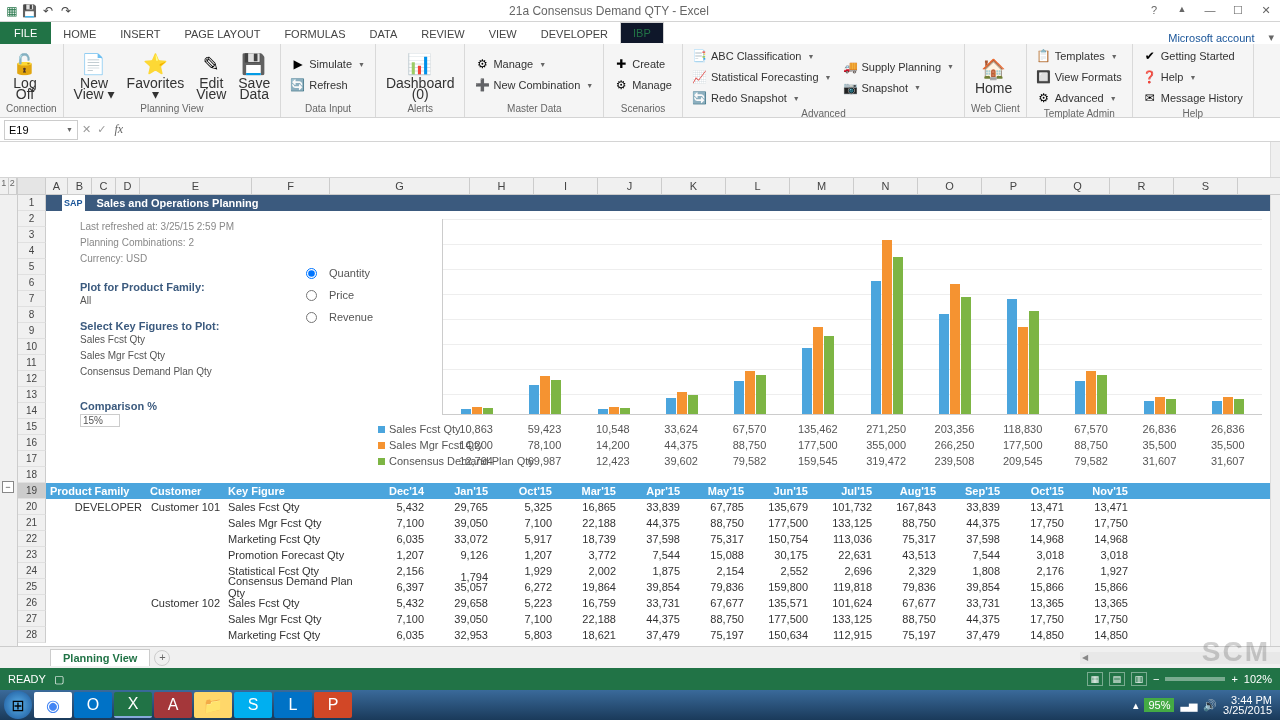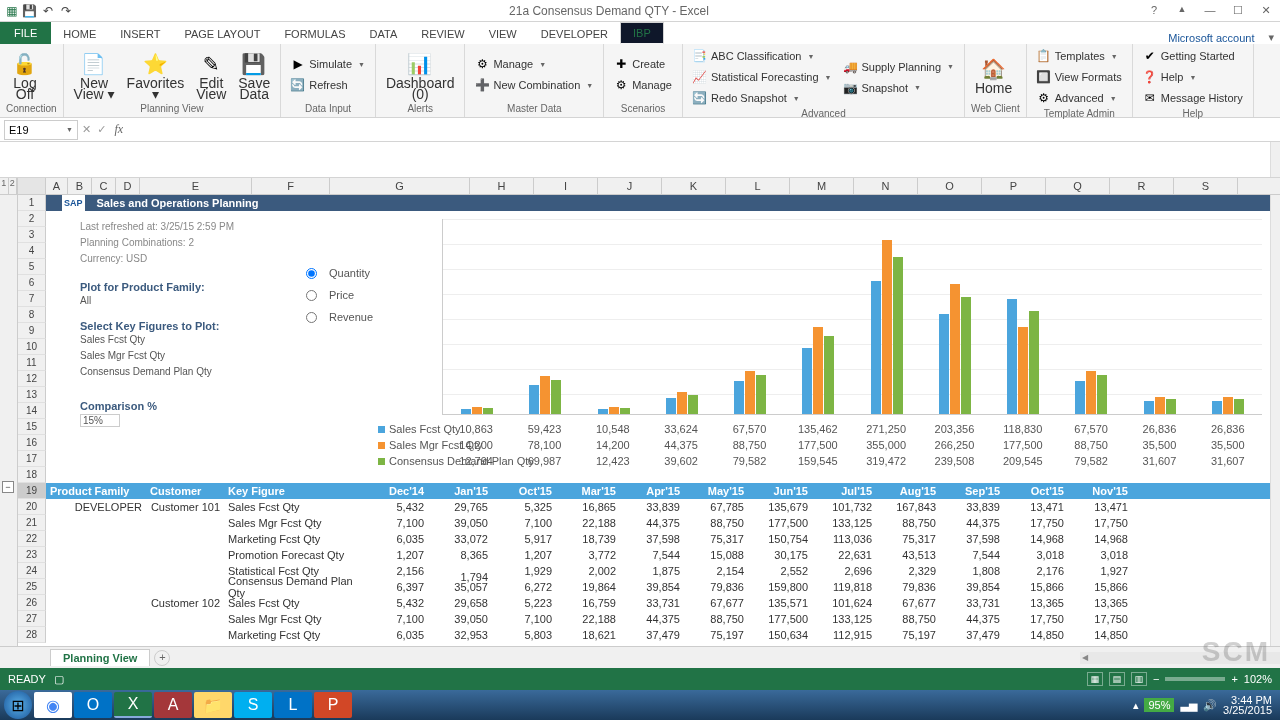--- a/index.html
+++ b/index.html
@@ -628,21 +628,21 @@
           <div class="num" style="width: 64px;">75,317</div>
           <div class="num" style="width: 64px;">37,598</div>
           <div class="num" style="width: 64px;">14,968</div>
           <div class="num" style="width: 64px;">14,968</div>
         </div>
         <div class="tr">
           <div style="width: 100px; justify-content: flex-end;"></div>
           <div style="width: 78px; justify-content: flex-end;"></div>
           <div style="width: 140px; justify-content: flex-start;">Promotion Forecast Qty</div>
           <div class="num" style="width: 64px;">1,207</div>
-          <div class="num" style="width: 64px;">8,365</div>
+          <div class="num" style="width: 64px;">9,126</div>
           <div class="num" style="width: 64px;">1,207</div>
           <div class="num" style="width: 64px;">3,772</div>
           <div class="num" style="width: 64px;">7,544</div>
           <div class="num" style="width: 64px;">15,088</div>
           <div class="num" style="width: 64px;">30,175</div>
           <div class="num" style="width: 64px;">22,631</div>
           <div class="num" style="width: 64px;">43,513</div>
           <div class="num" style="width: 64px;">7,544</div>
           <div class="num" style="width: 64px;">3,018</div>
           <div class="num" style="width: 64px;">3,018</div>

